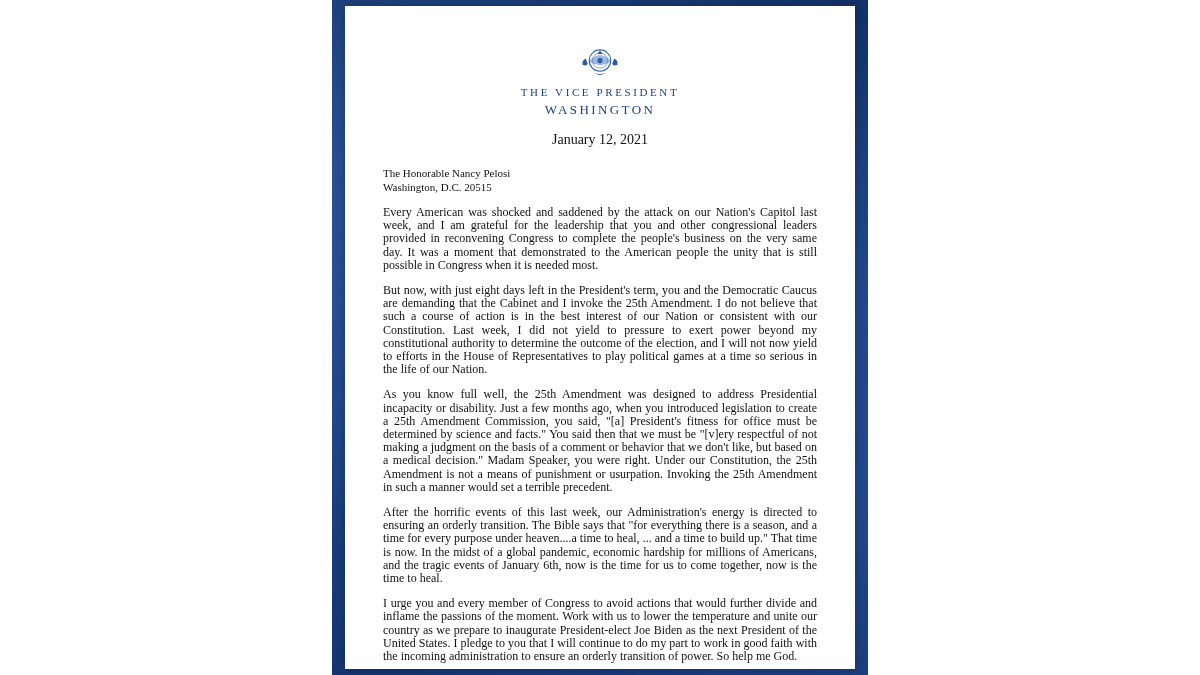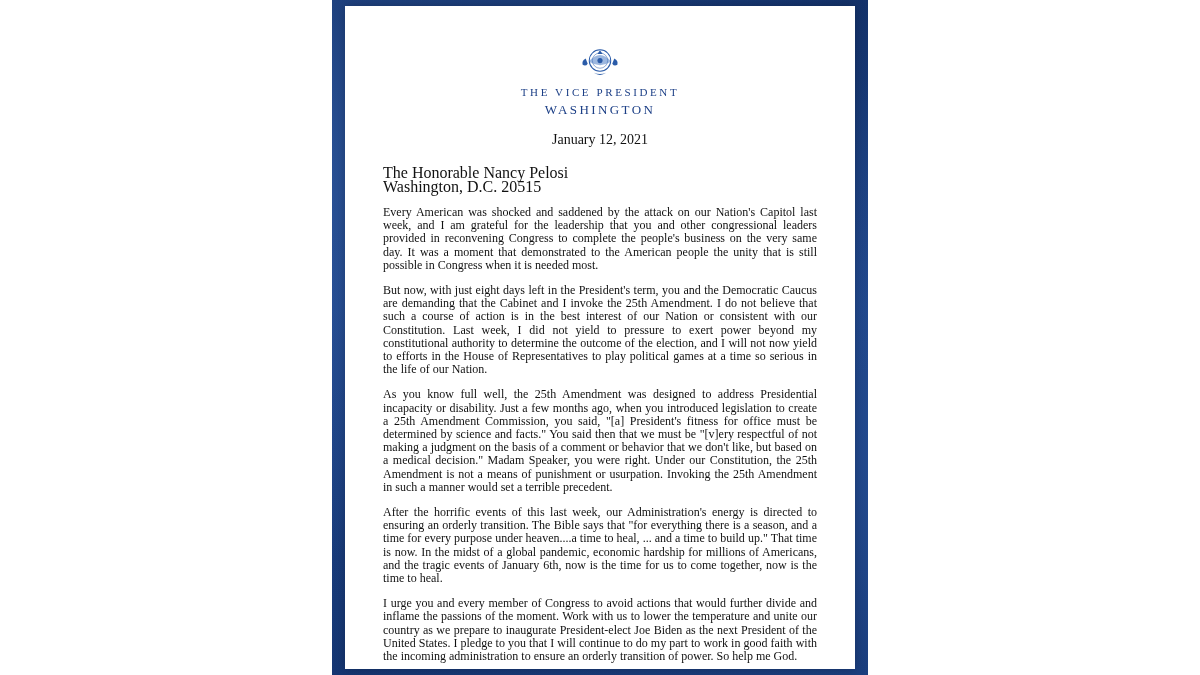--- a/index.html
+++ b/index.html
@@ -109,21 +109,21 @@
     margin-top: 4px;
   }
   .date {
     text-align: center;
     font-size: 14px;
     margin-top: 14px;
     color: #111;
   }
   .addressee {
     margin-top: 18px;
-    font-size: 16px;
+    font-size: 11px;
     line-height: 14px;
   }
   .salutation {
     margin-top: 14px;
     font-size: 10.5px;
   }
   .body-para {
     margin-top: 12px;
     font-size: 12px;
     line-height: 13.2px;

